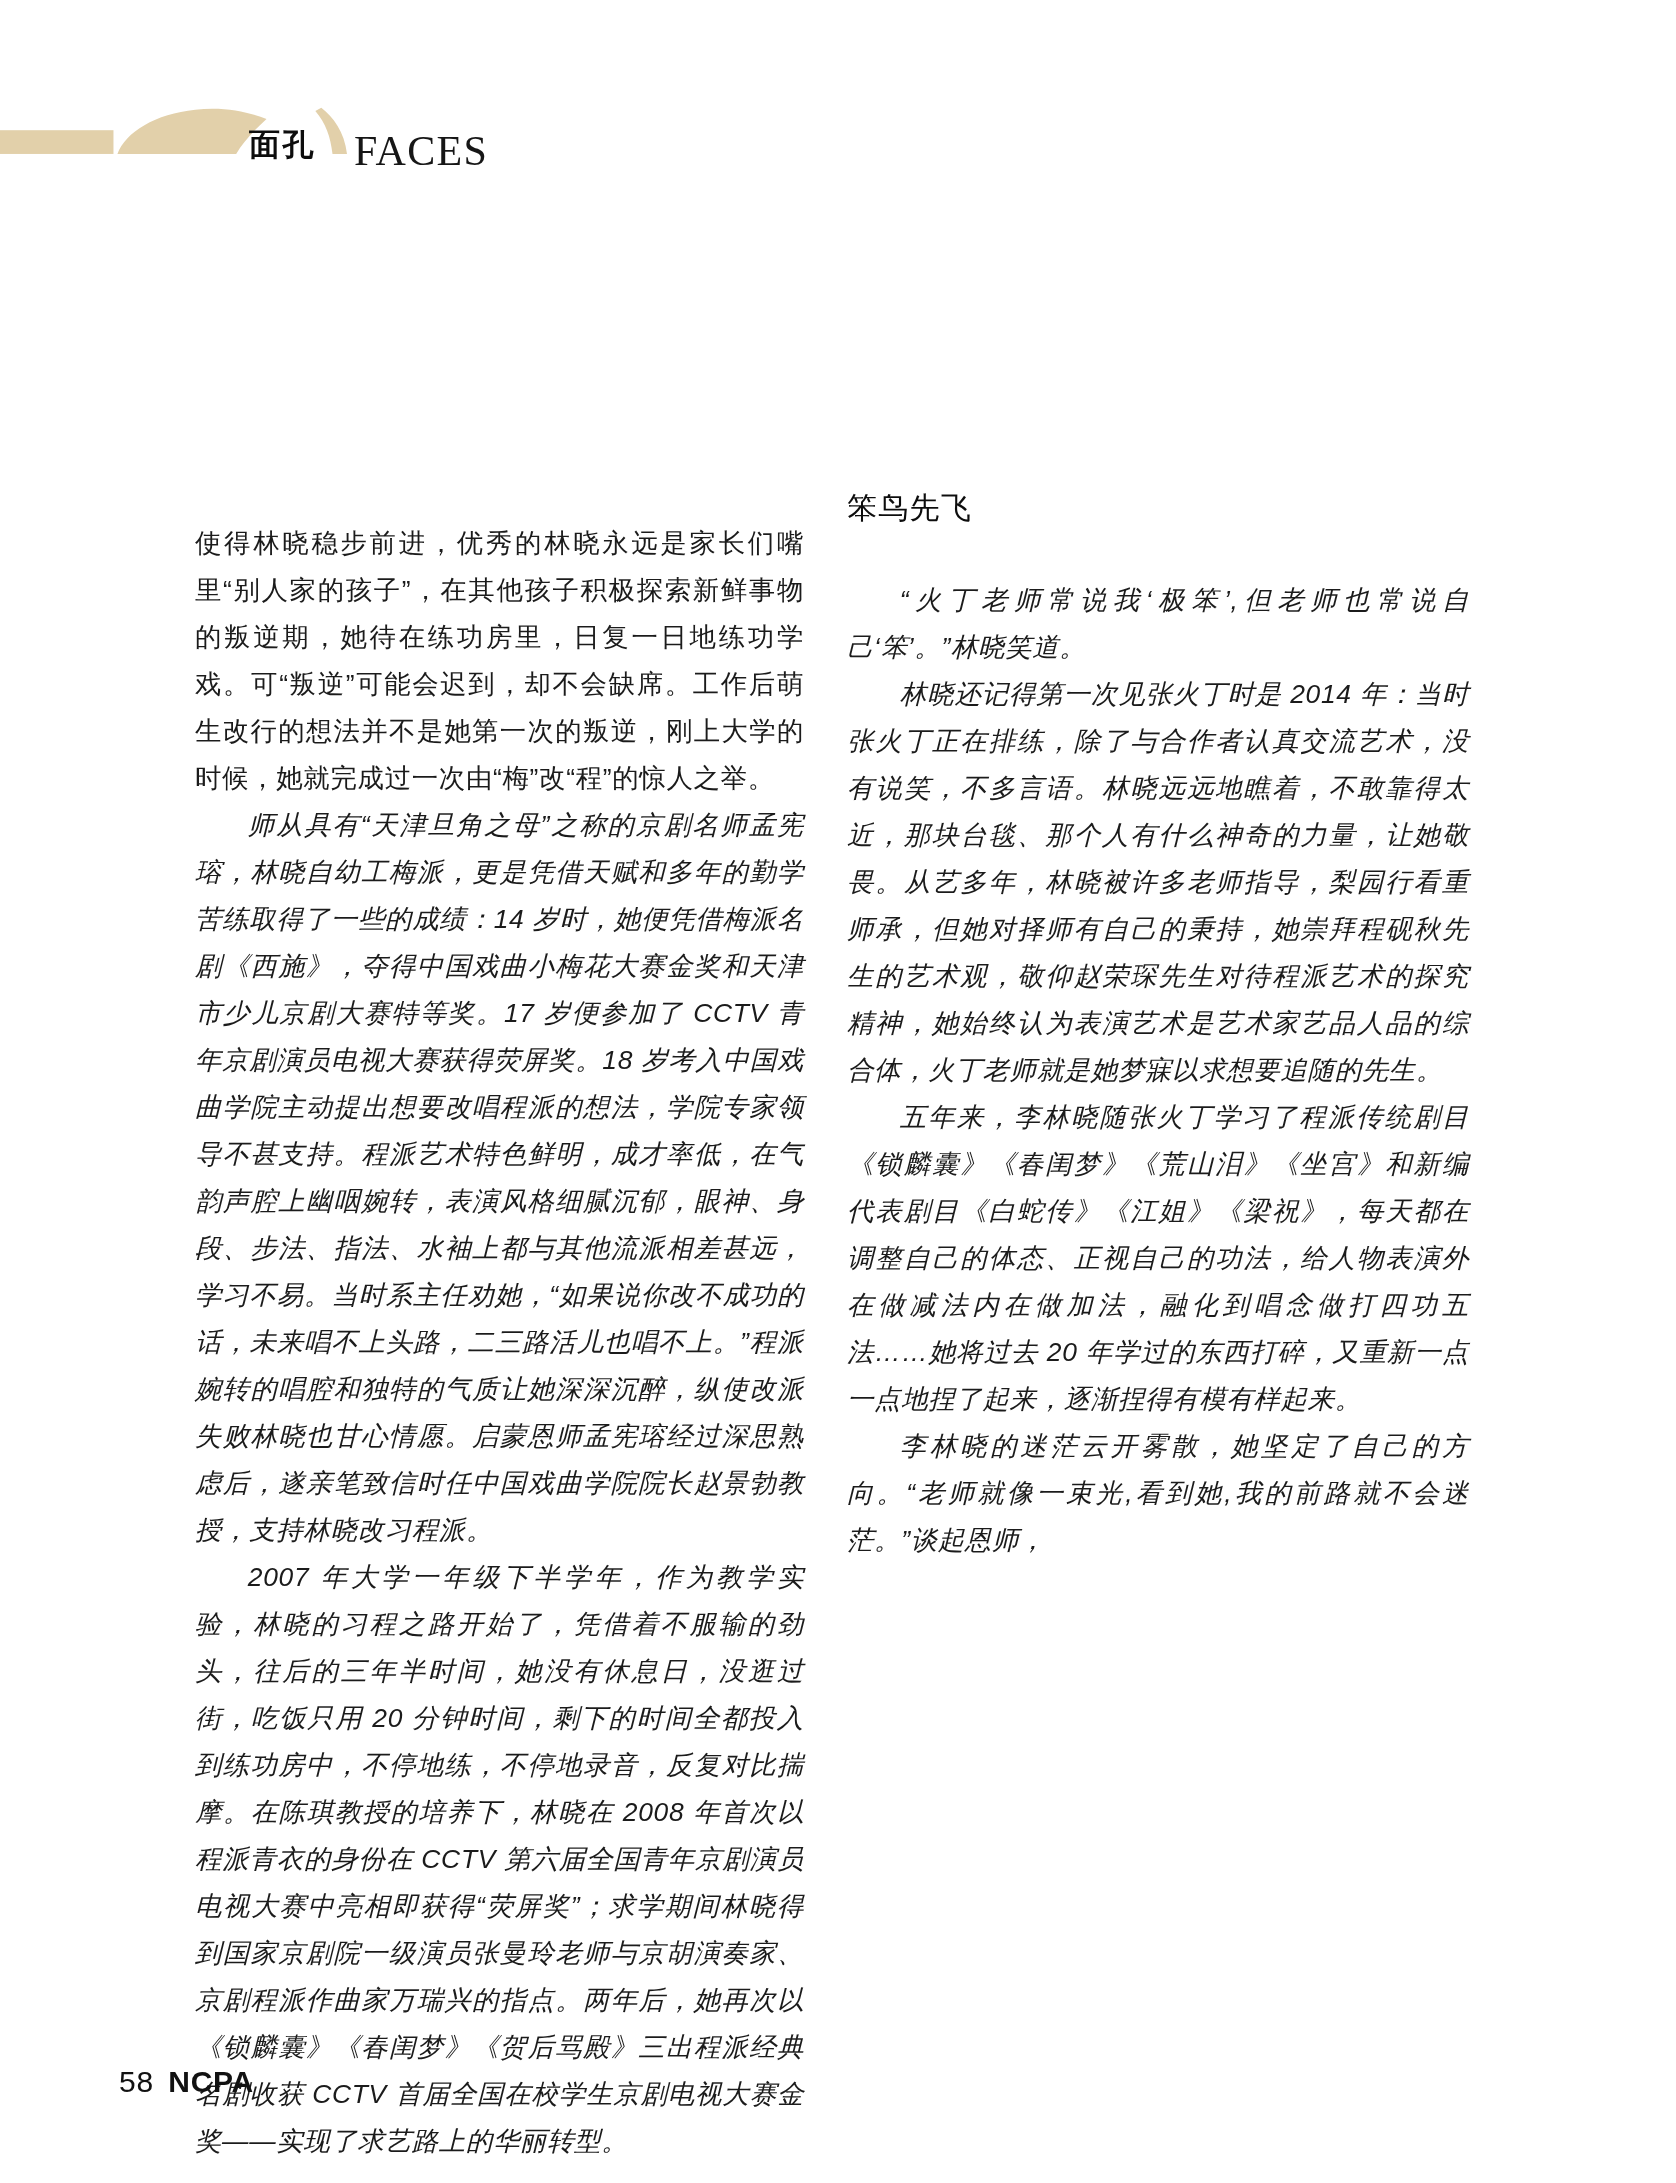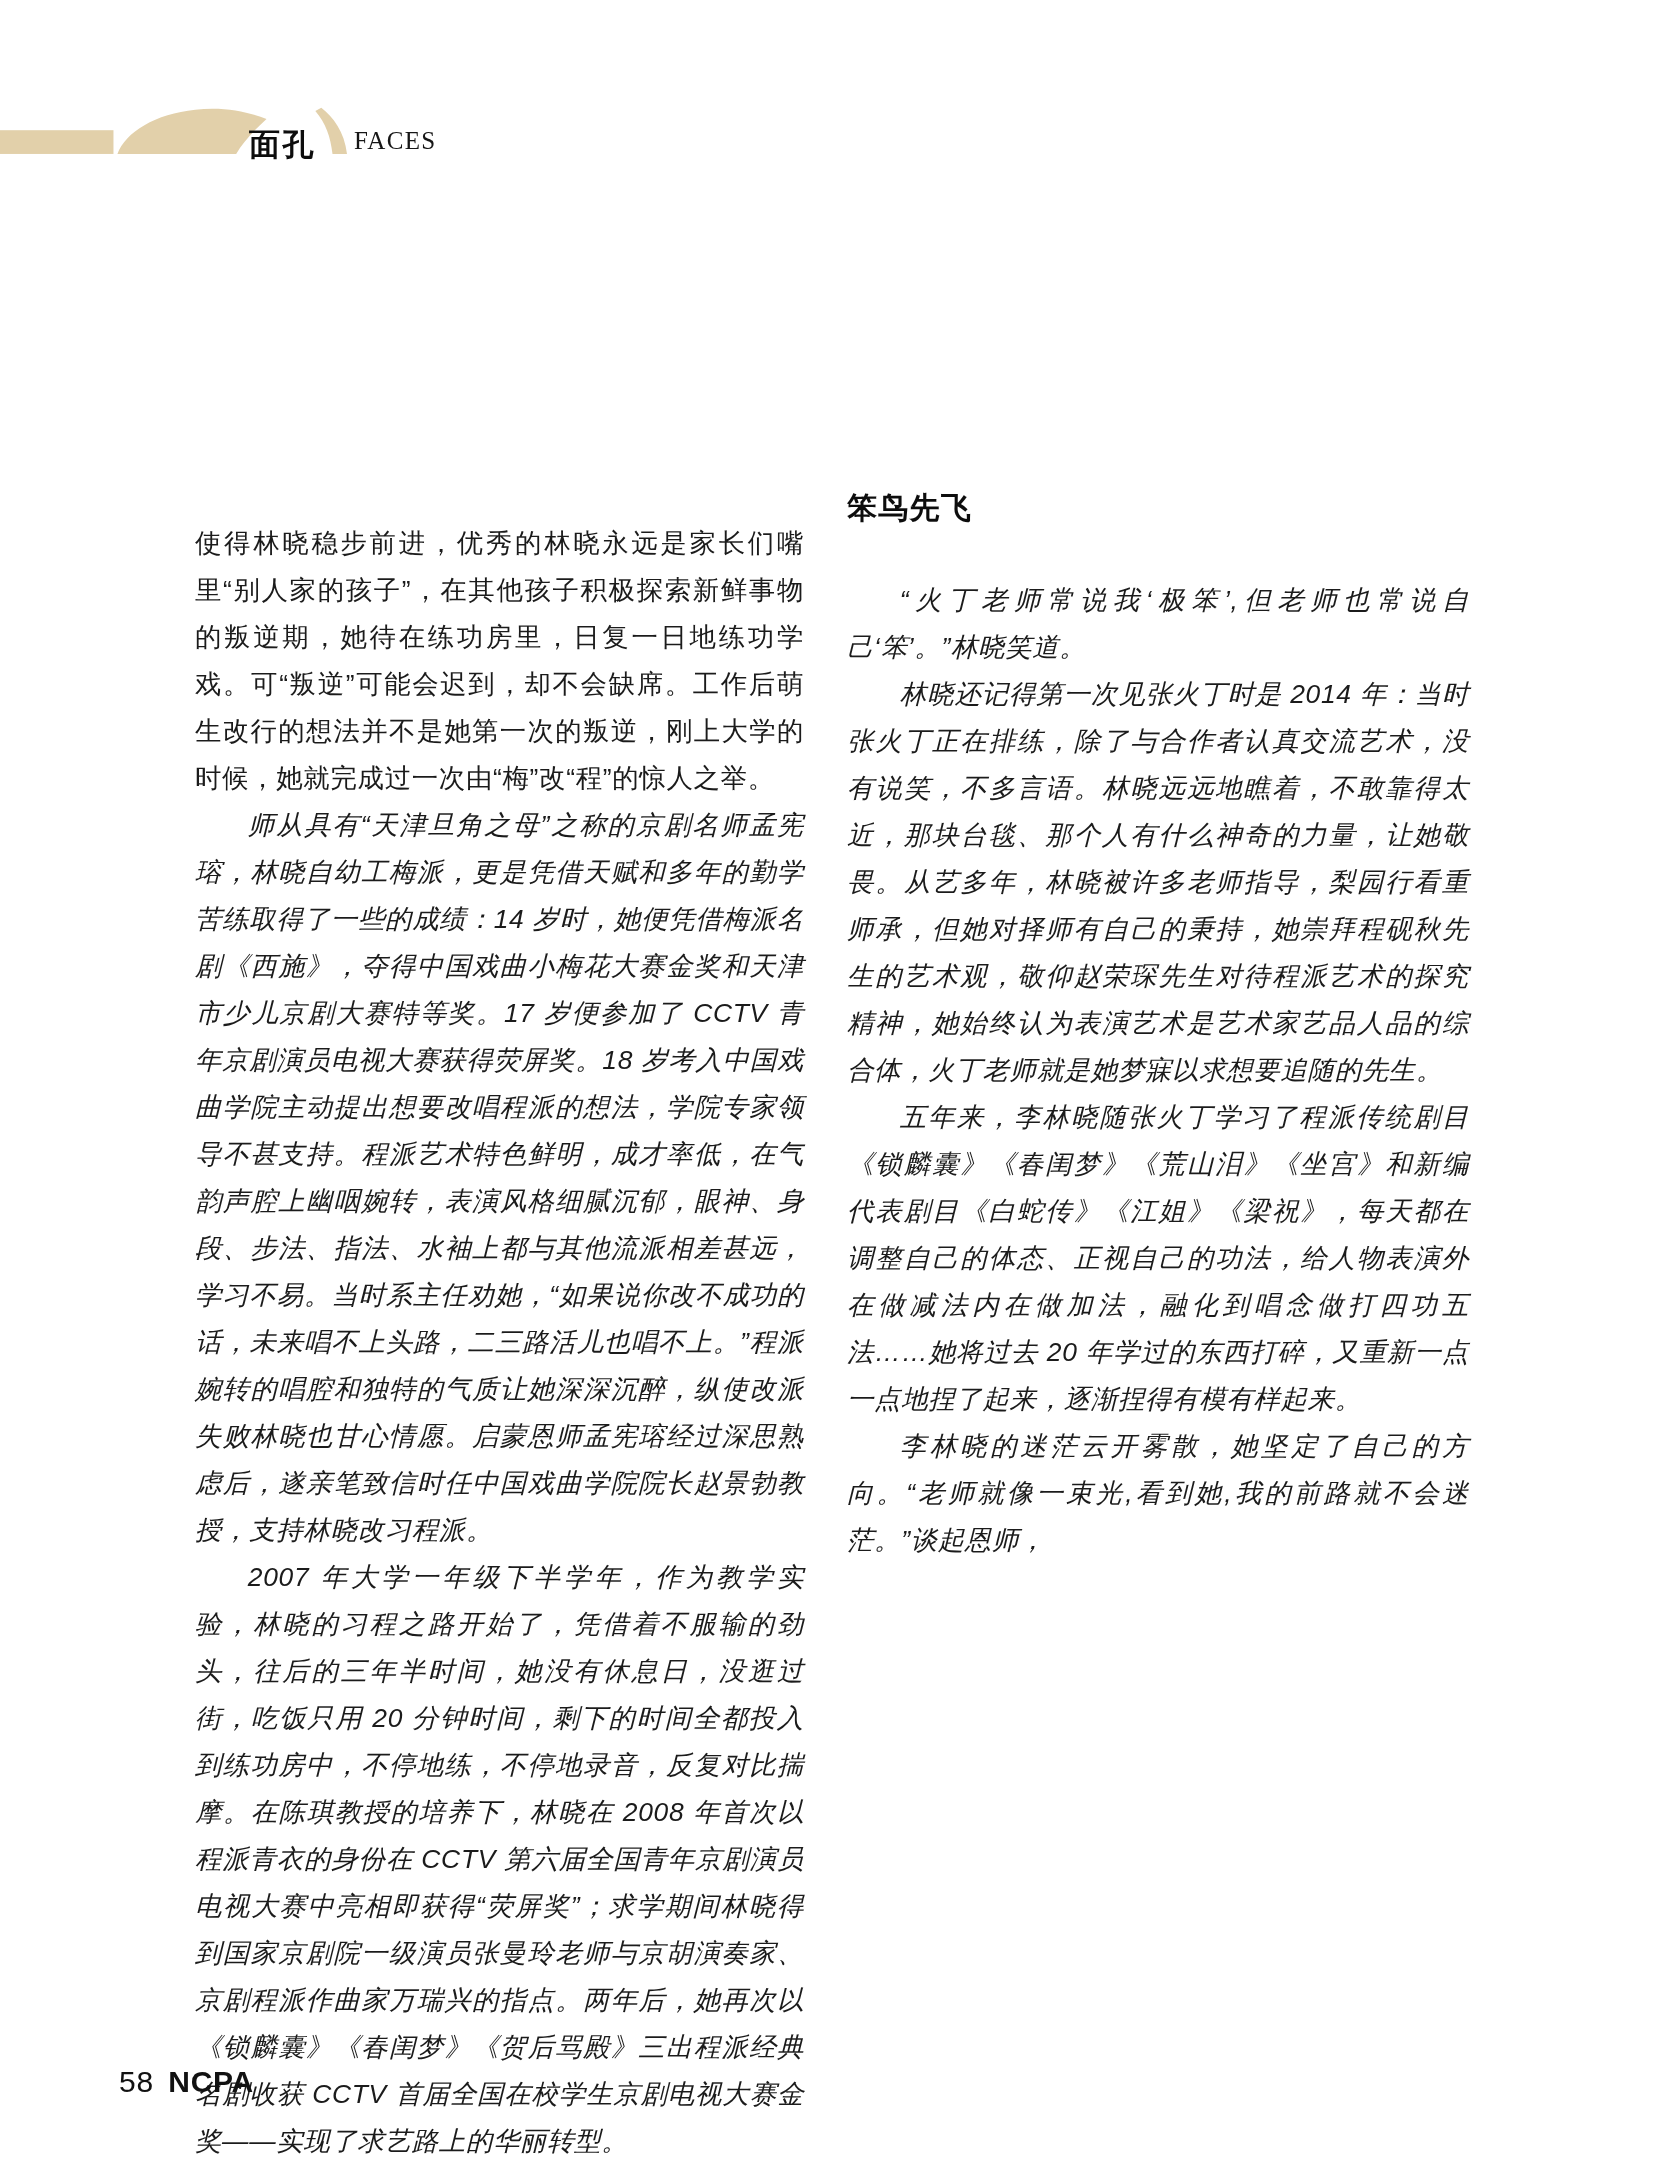--- a/index.html
+++ b/index.html
@@ -15,41 +15,41 @@
   
   .hdr-svg{position:absolute;left:0;top:0;}
   .sec-cn{
     position:absolute;left:249px;top:124px;
     font-size:31px;font-weight:700;color:#0d0d0d;
     letter-spacing:2.6px;
   }
   .sec-en{
     position:absolute;left:354px;top:127px;
     font-family:"Liberation Serif","DejaVu Serif",serif;
-    font-size:25px;font-weight:400;color:#161616;
+    font-size:42px;font-weight:400;color:#161616;
     letter-spacing:1.3px;
   }
   
   .col{position:absolute;top:484px;}
   .col-left{left:195px;width:609px;margin-top:36px;}
   .col-right{left:847px;width:622px;}
   .para{
     margin:0;
     font-size:26.4px;
     line-height:47px;
     text-align:justify;
     letter-spacing:0.7px;
     color:#1b1b1b;
   }
   .para.indent{text-indent:2em;font-style:italic;}
   .col-right h2{
     margin:0 0 46px 0;
     font-size:30px;
     line-height:47px;
-    font-weight:700;
+    font-weight:400;
     color:#0d0d0d;
     letter-spacing:1.3px;
   }
   
   .footer{
     position:absolute;left:119px;top:2065px;
     font-size:30px;color:#111;
     letter-spacing:0.7px;
   }
   .footer .pn{font-weight:400;margin-right:14.5px;}

